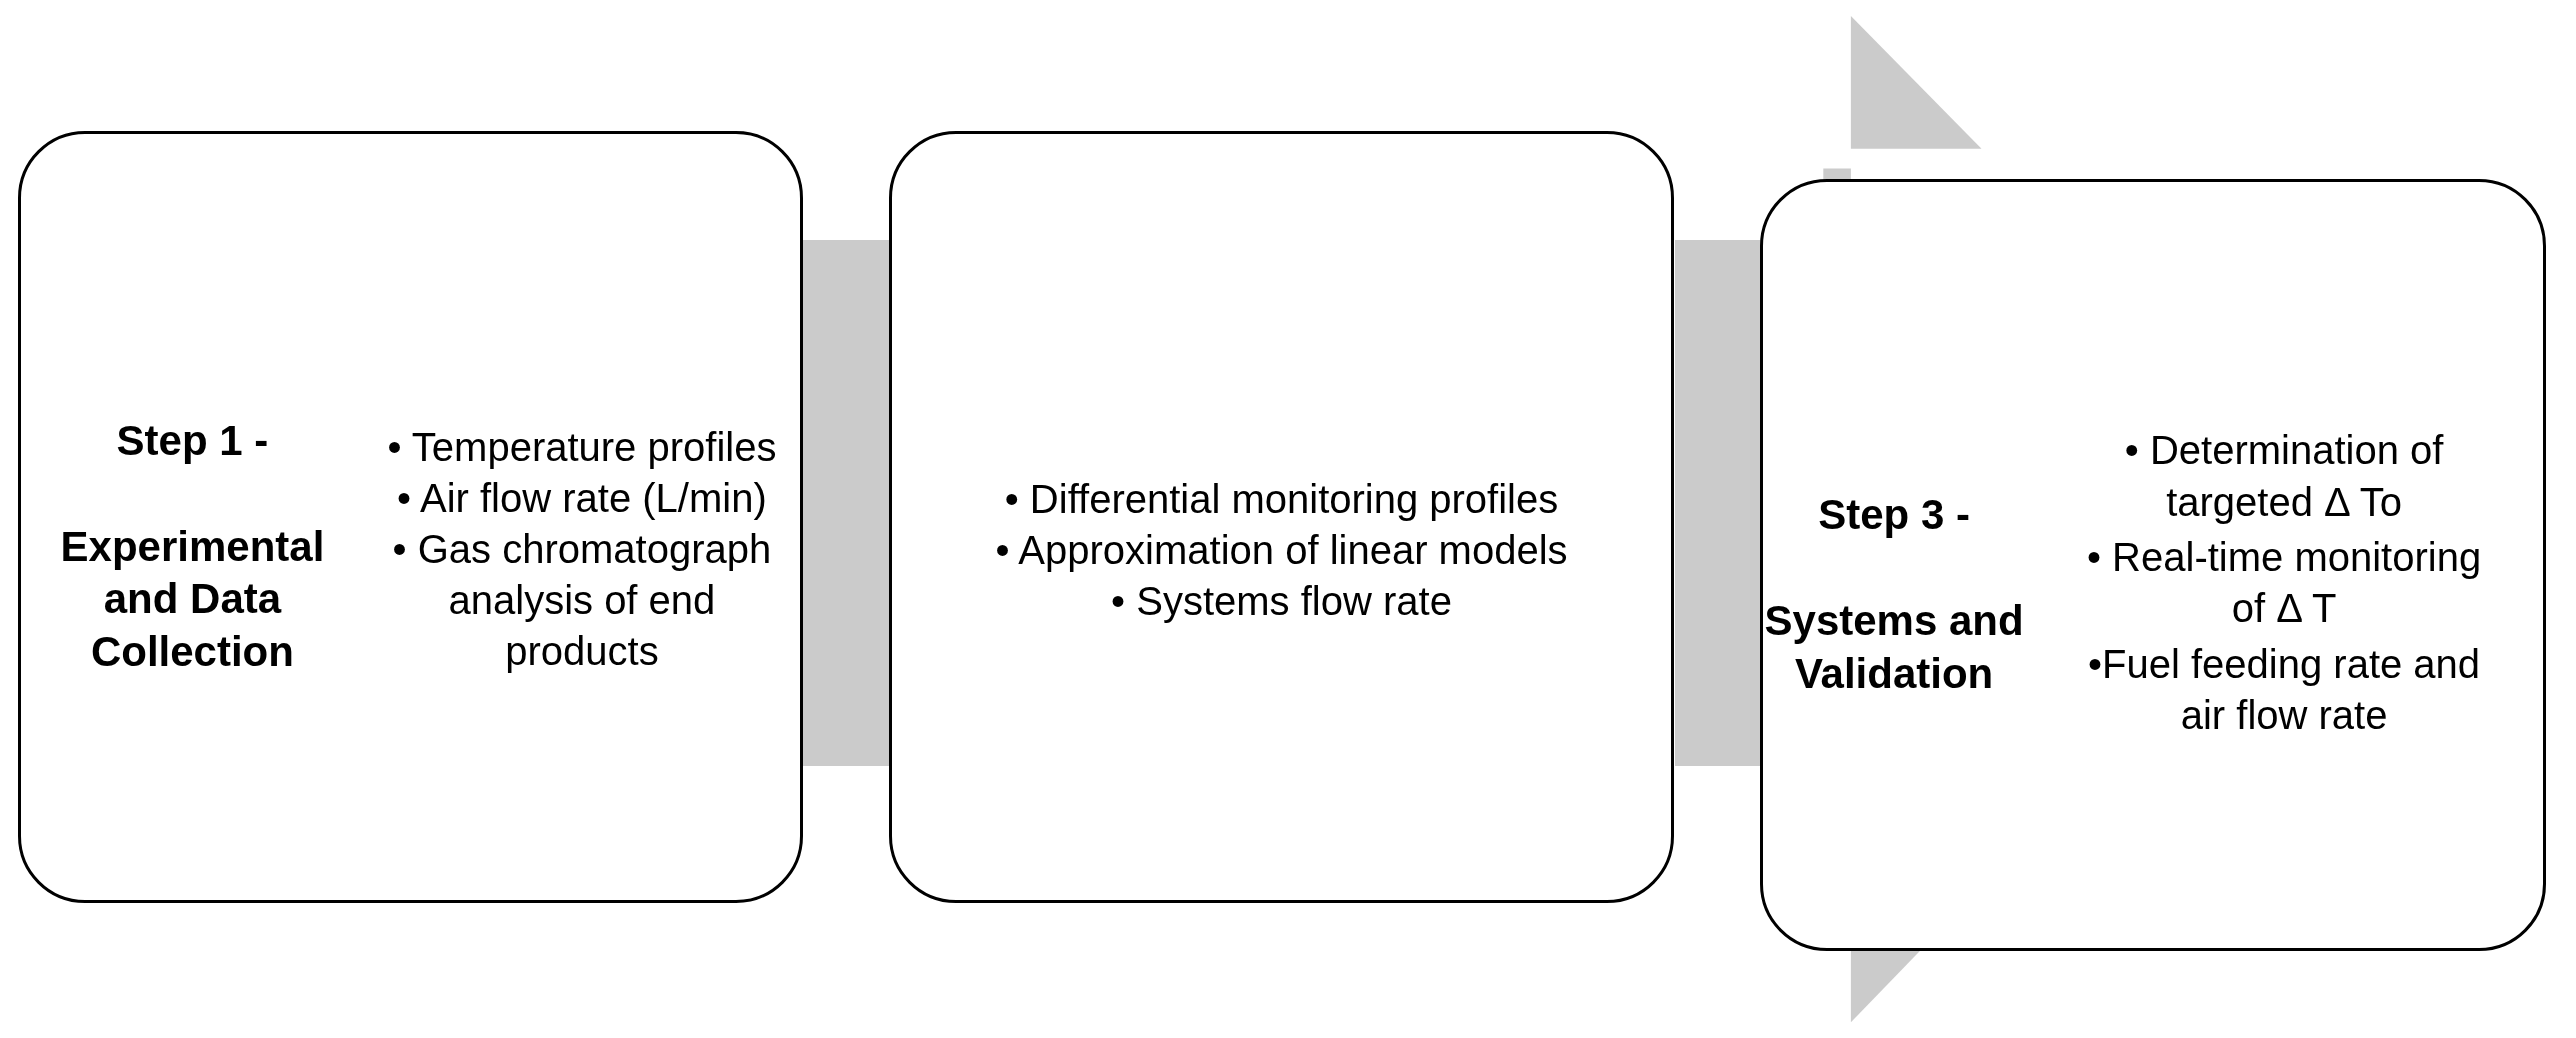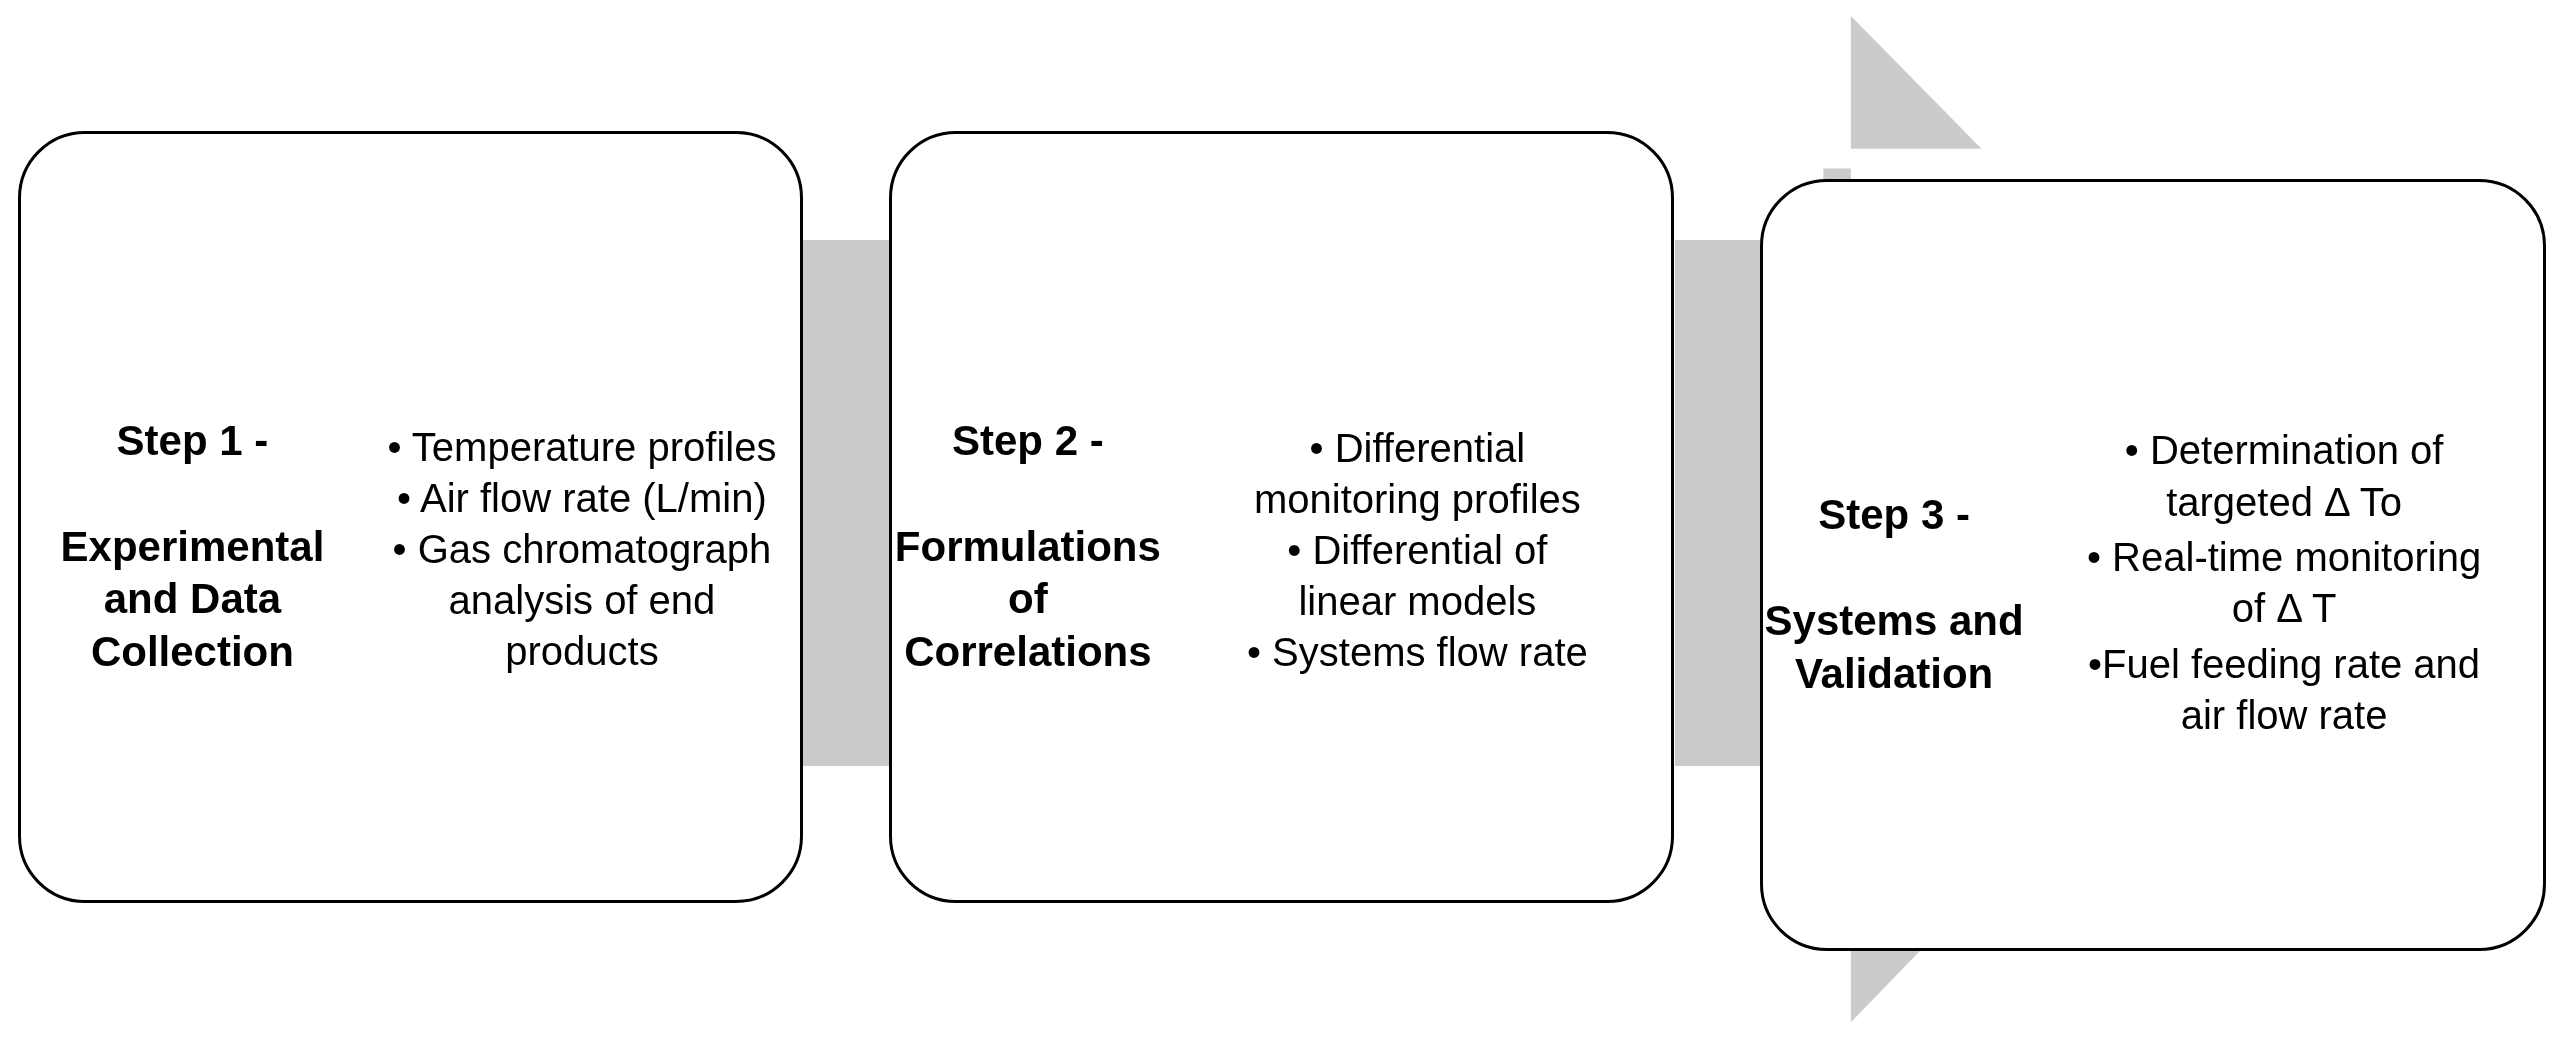--- a/index.html
+++ b/index.html
@@ -111,27 +111,23 @@
       <div class="step-title-line2">Experimental and Data Collection</div>
     </div>
     <ul class="bullets">
       <li>• Temperature profiles</li>
       <li>• Air flow rate (L/min)</li>
       <li>• Gas chromatograph analysis of end products</li>
     </ul>
   </div>
 
   <div class="step-box" id="step-box-2">
-    <div class="step-title">
-      <div class="step-title-line1">Step 2 -</div>
-      <div class="step-title-line2">Formulations of Correlations</div>
-    </div>
     <ul class="bullets">
       <li>• Differential monitoring profiles</li>
-      <li>• Differential of linear models</li>
+      <li>• Approximation of linear models</li>
       <li>• Systems flow rate</li>
     </ul>
   </div>
 
   <div class="step-box" id="step-box-3">
     <div class="step-title">
       <div class="step-title-line1">Step 3 -</div>
       <div class="step-title-line2">Systems and Validation</div>
     </div>
     <ul class="bullets">

